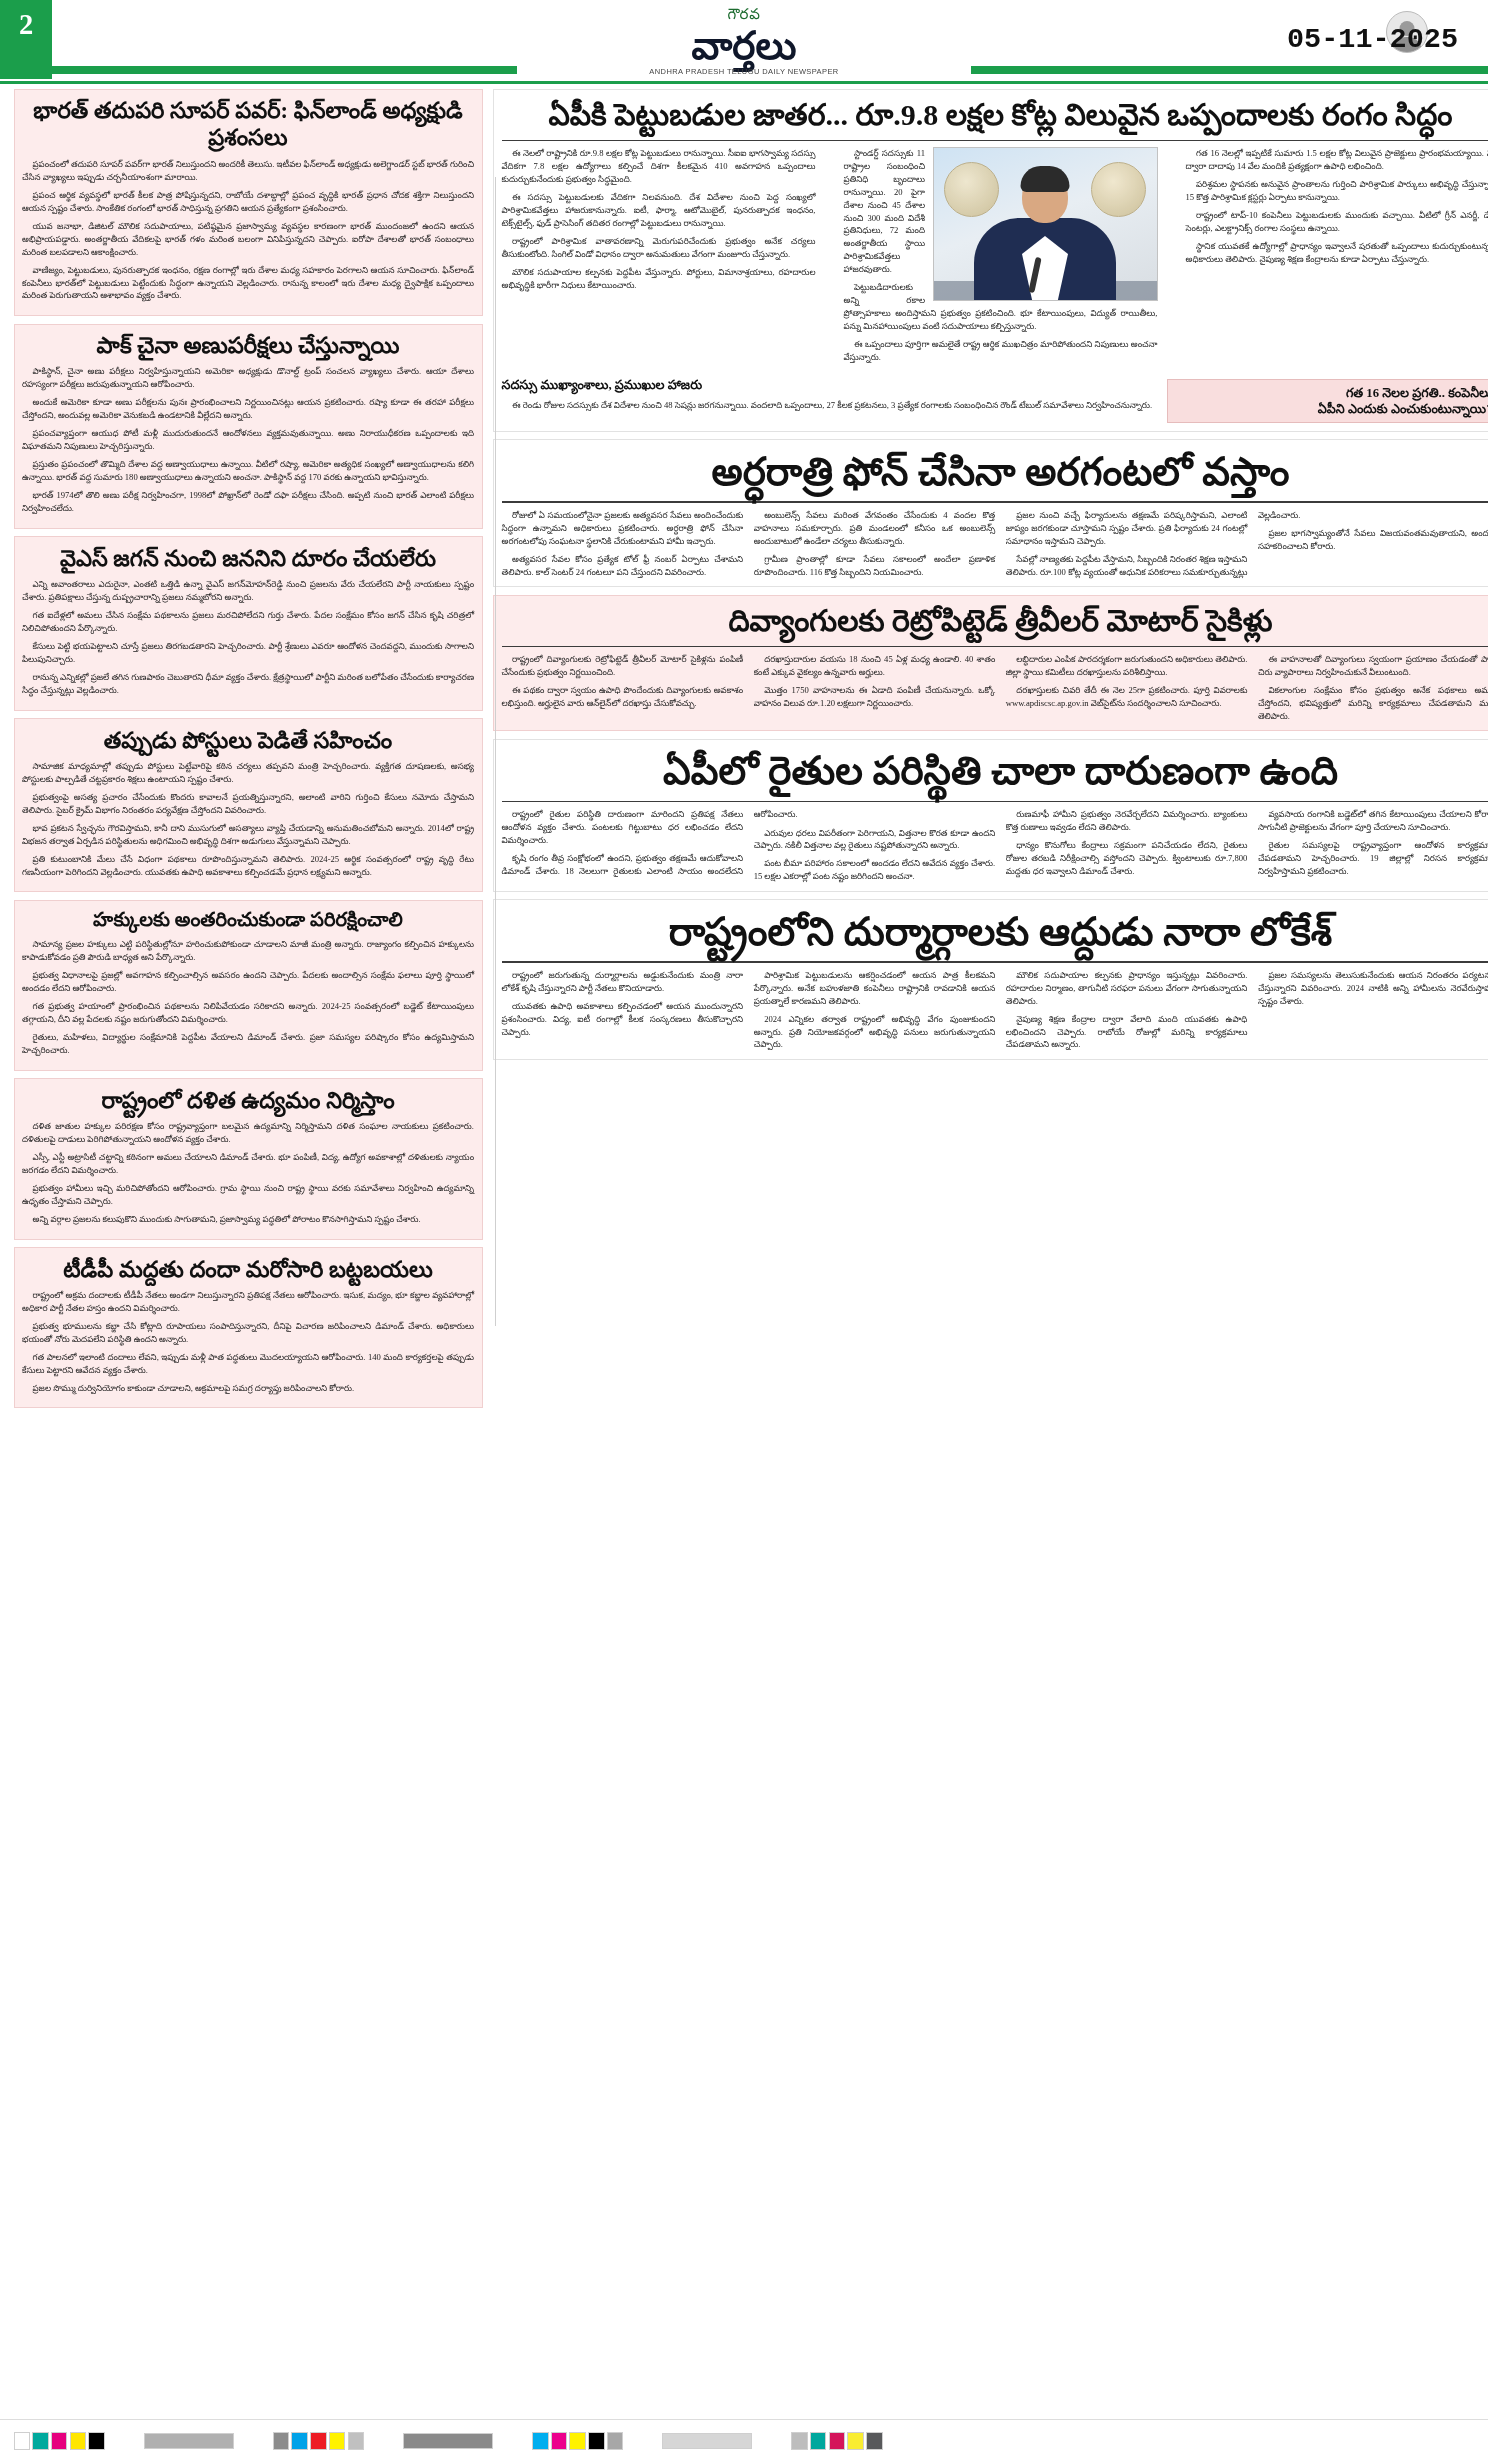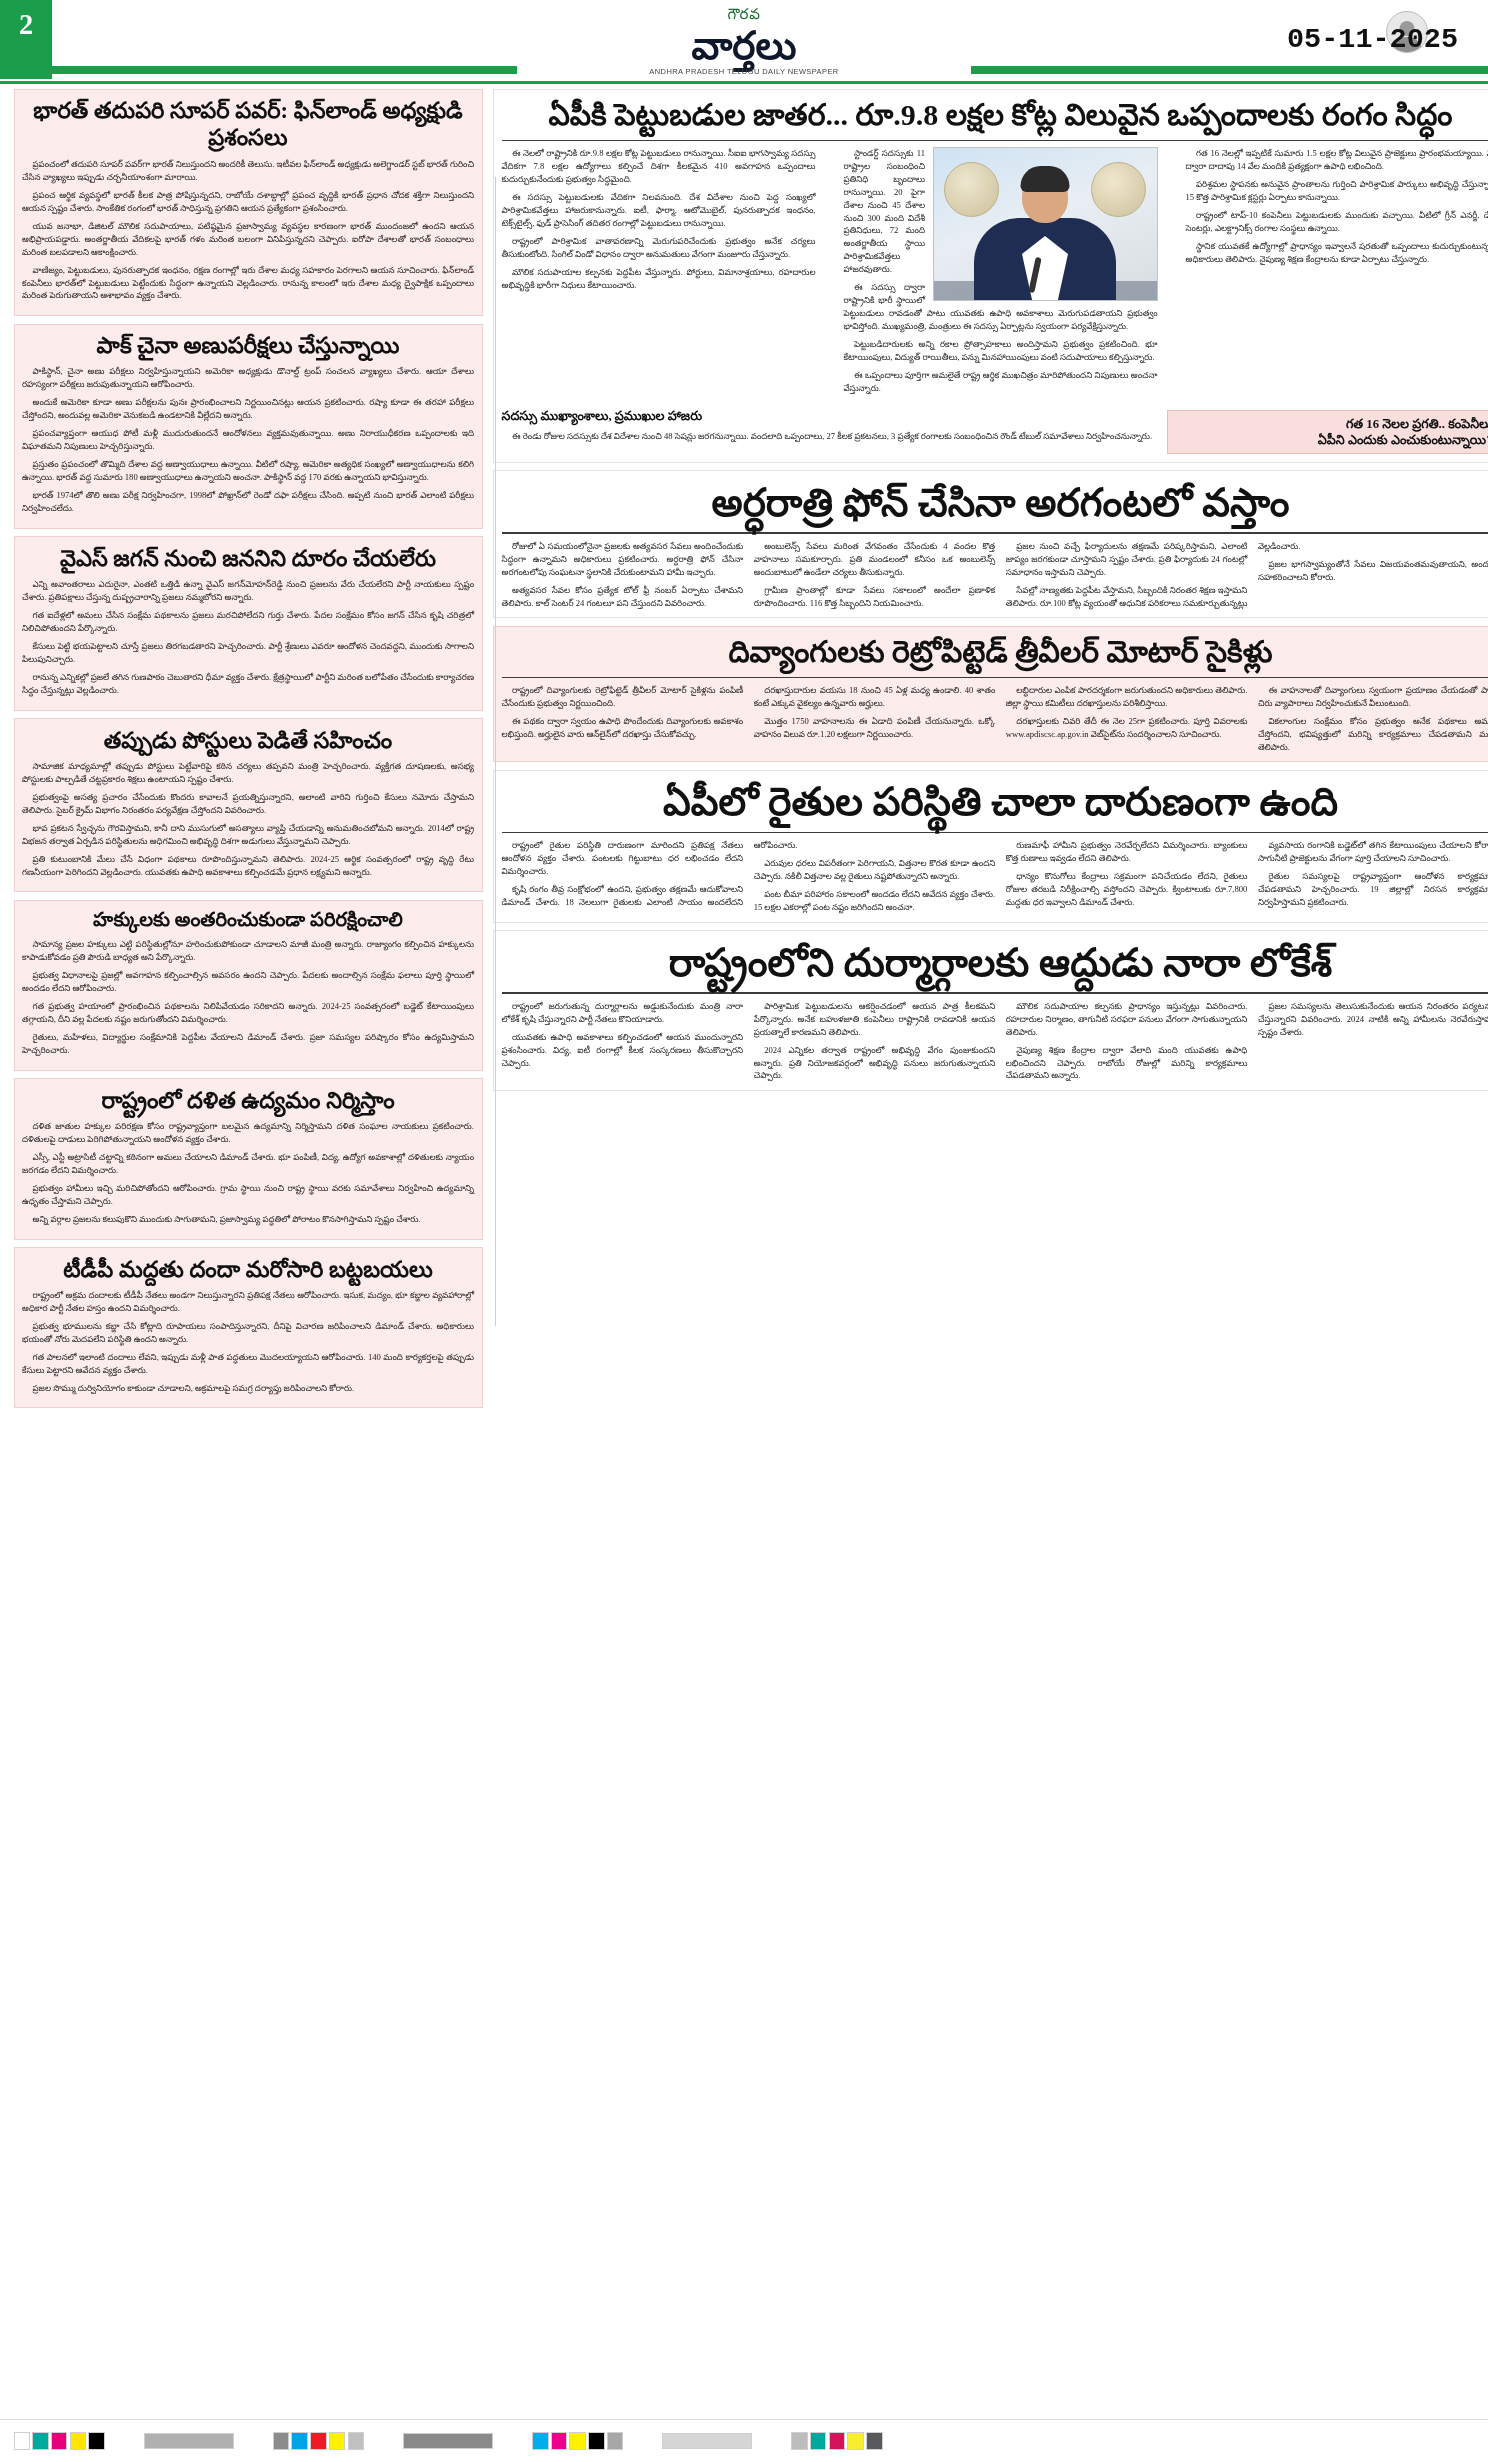--- a/index.html
+++ b/index.html
@@ -397,21 +397,20 @@
             <div class="lp-emblem-r"></div>
             <div class="lp-podium"></div>
             <div class="lp-person-body"></div>
             <div class="lp-shirt"></div>
             <div class="lp-person-head"></div>
             <div class="lp-person-hair"></div>
             <div class="lp-mic"></div>
           </div>
           <div class="body-text">
             <p>స్టాండర్డ్‌ సదస్సుకు 11 రాష్ట్రాల సంబంధించి ప్రతినిధి బృందాలు రానున్నాయి. 20 పైగా దేశాల నుంచి 45 దేశాల నుంచి 300 మంది విదేశీ ప్రతినిధులు, 72 మంది అంతర్జాతీయ స్థాయి పారిశ్రామికవేత్తలు హాజరవుతారు.</p>
-            <p>ఈ సదస్సు ద్వారా రాష్ట్రానికి భారీ స్థాయిలో పెట్టుబడులు రావడంతో పాటు యువతకు ఉపాధి అవకాశాలు మెరుగుపడతాయని ప్రభుత్వం భావిస్తోంది. ముఖ్యమంత్రి, మంత్రులు ఈ సదస్సు ఏర్పాట్లను స్వయంగా పర్యవేక్షిస్తున్నారు.</p>
             <p>పెట్టుబడిదారులకు అన్ని రకాల ప్రోత్సాహకాలు అందిస్తామని ప్రభుత్వం ప్రకటించింది. భూ కేటాయింపులు, విద్యుత్‌ రాయితీలు, పన్ను మినహాయింపులు వంటి సదుపాయాలు కల్పిస్తున్నారు.</p>
             <p>ఈ ఒప్పందాలు పూర్తిగా అమలైతే రాష్ట్ర ఆర్థిక ముఖచిత్రం మారిపోతుందని నిపుణులు అంచనా వేస్తున్నారు.</p>
           </div>
         </div>
         <div style="flex:1;">
           <div class="body-text">
             <p>గత 16 నెలల్లో ఇప్పటికే సుమారు 1.5 లక్షల కోట్ల విలువైన ప్రాజెక్టులు ప్రారంభమయ్యాయి. వీటి ద్వారా దాదాపు 14 వేల మందికి ప్రత్యక్షంగా ఉపాధి లభించింది.</p>
             <p>పరిశ్రమల స్థాపనకు అనువైన ప్రాంతాలను గుర్తించి పారిశ్రామిక పార్కులు అభివృద్ధి చేస్తున్నారు. 15 కొత్త పారిశ్రామిక క్లస్టర్లు ఏర్పాటు కానున్నాయి.</p>
             <p>రాష్ట్రంలో టాప్‌-10 కంపెనీలు పెట్టుబడులకు ముందుకు వచ్చాయి. వీటిలో గ్రీన్‌ ఎనర్జీ, డేటా సెంటర్లు, ఎలక్ట్రానిక్స్‌ రంగాల సంస్థలు ఉన్నాయి.</p>
             <p>స్థానిక యువతకే ఉద్యోగాల్లో ప్రాధాన్యం ఇవ్వాలనే షరతుతో ఒప్పందాలు కుదుర్చుకుంటున్నట్లు అధికారులు తెలిపారు. నైపుణ్య శిక్షణ కేంద్రాలను కూడా ఏర్పాటు చేస్తున్నారు.</p>

